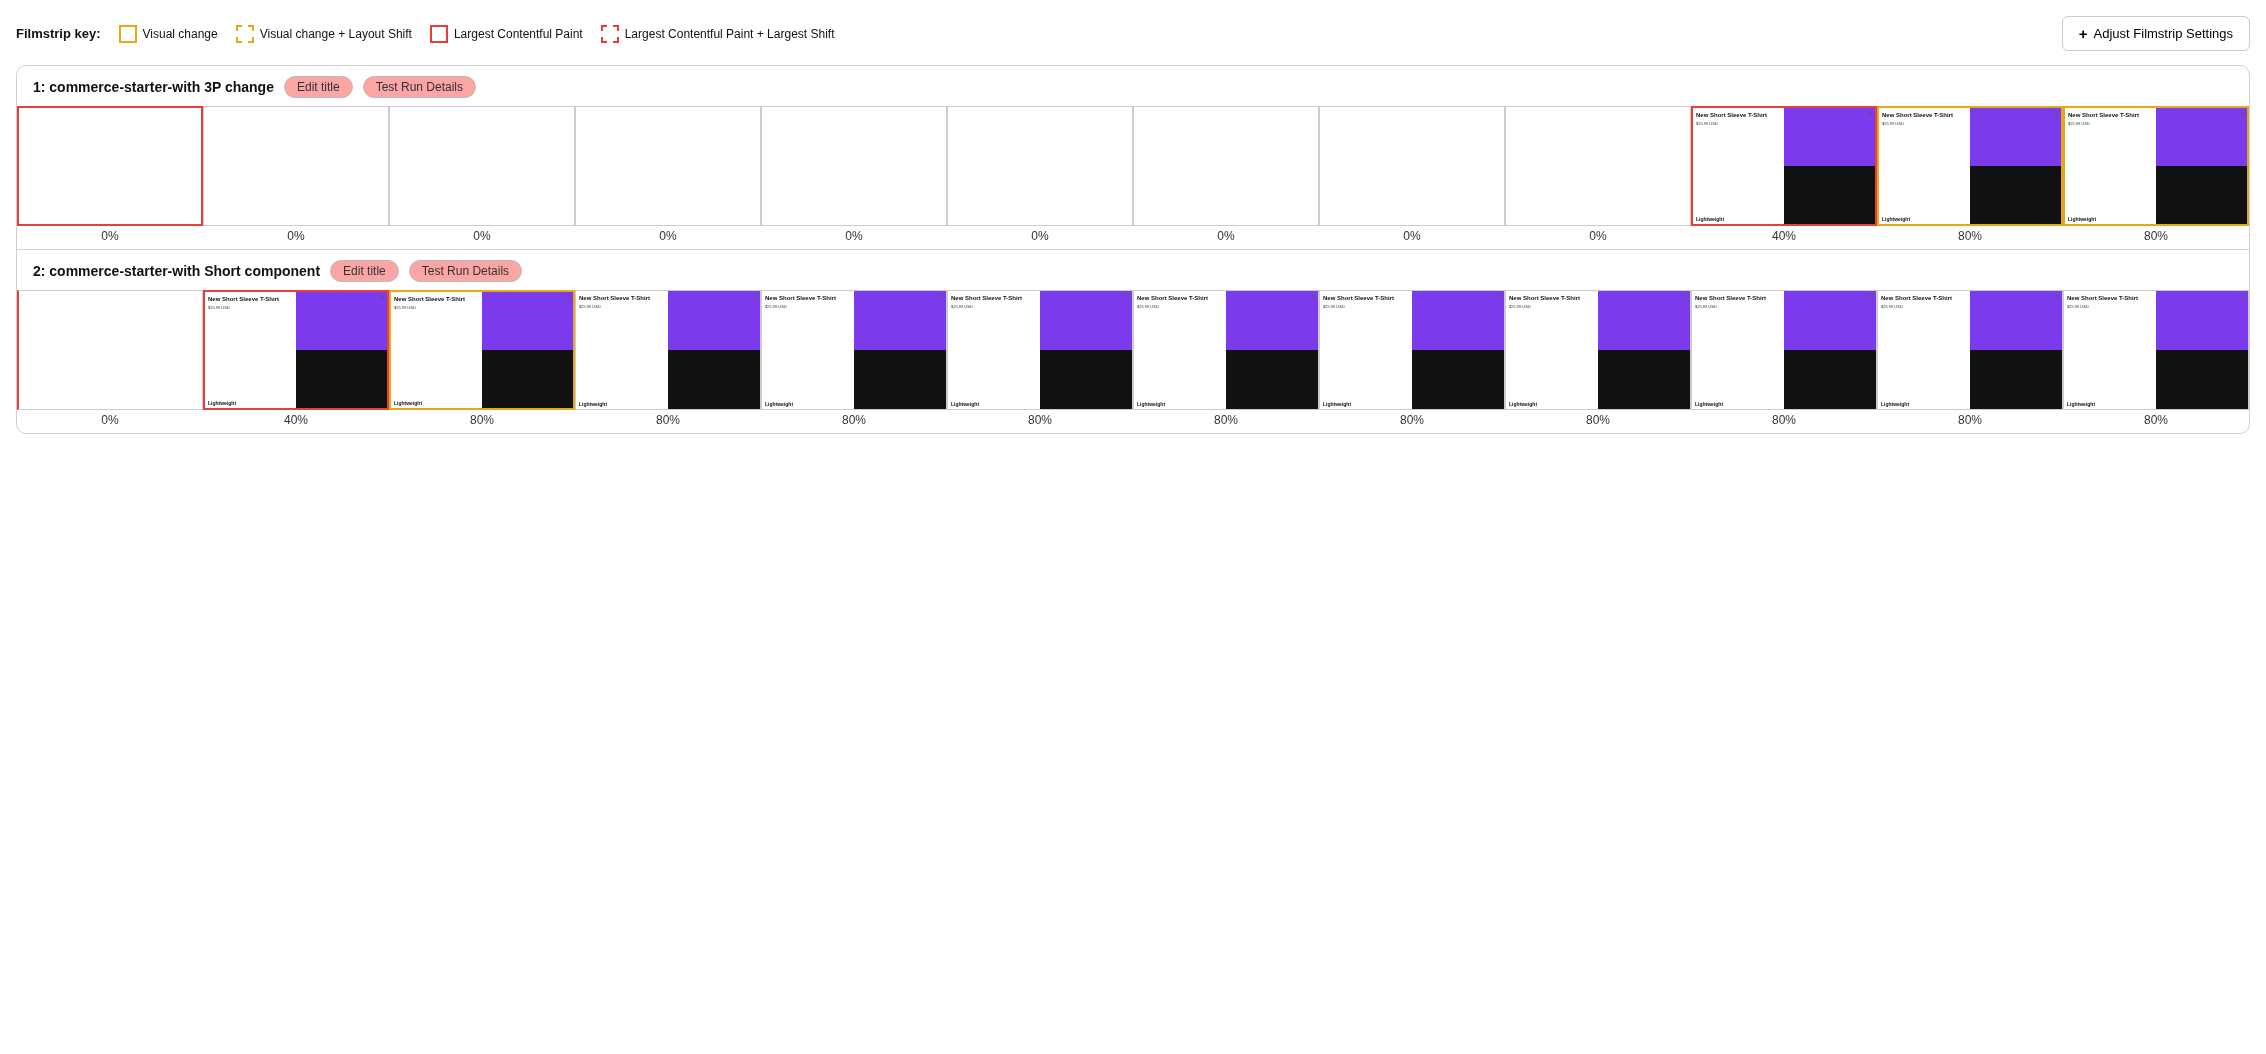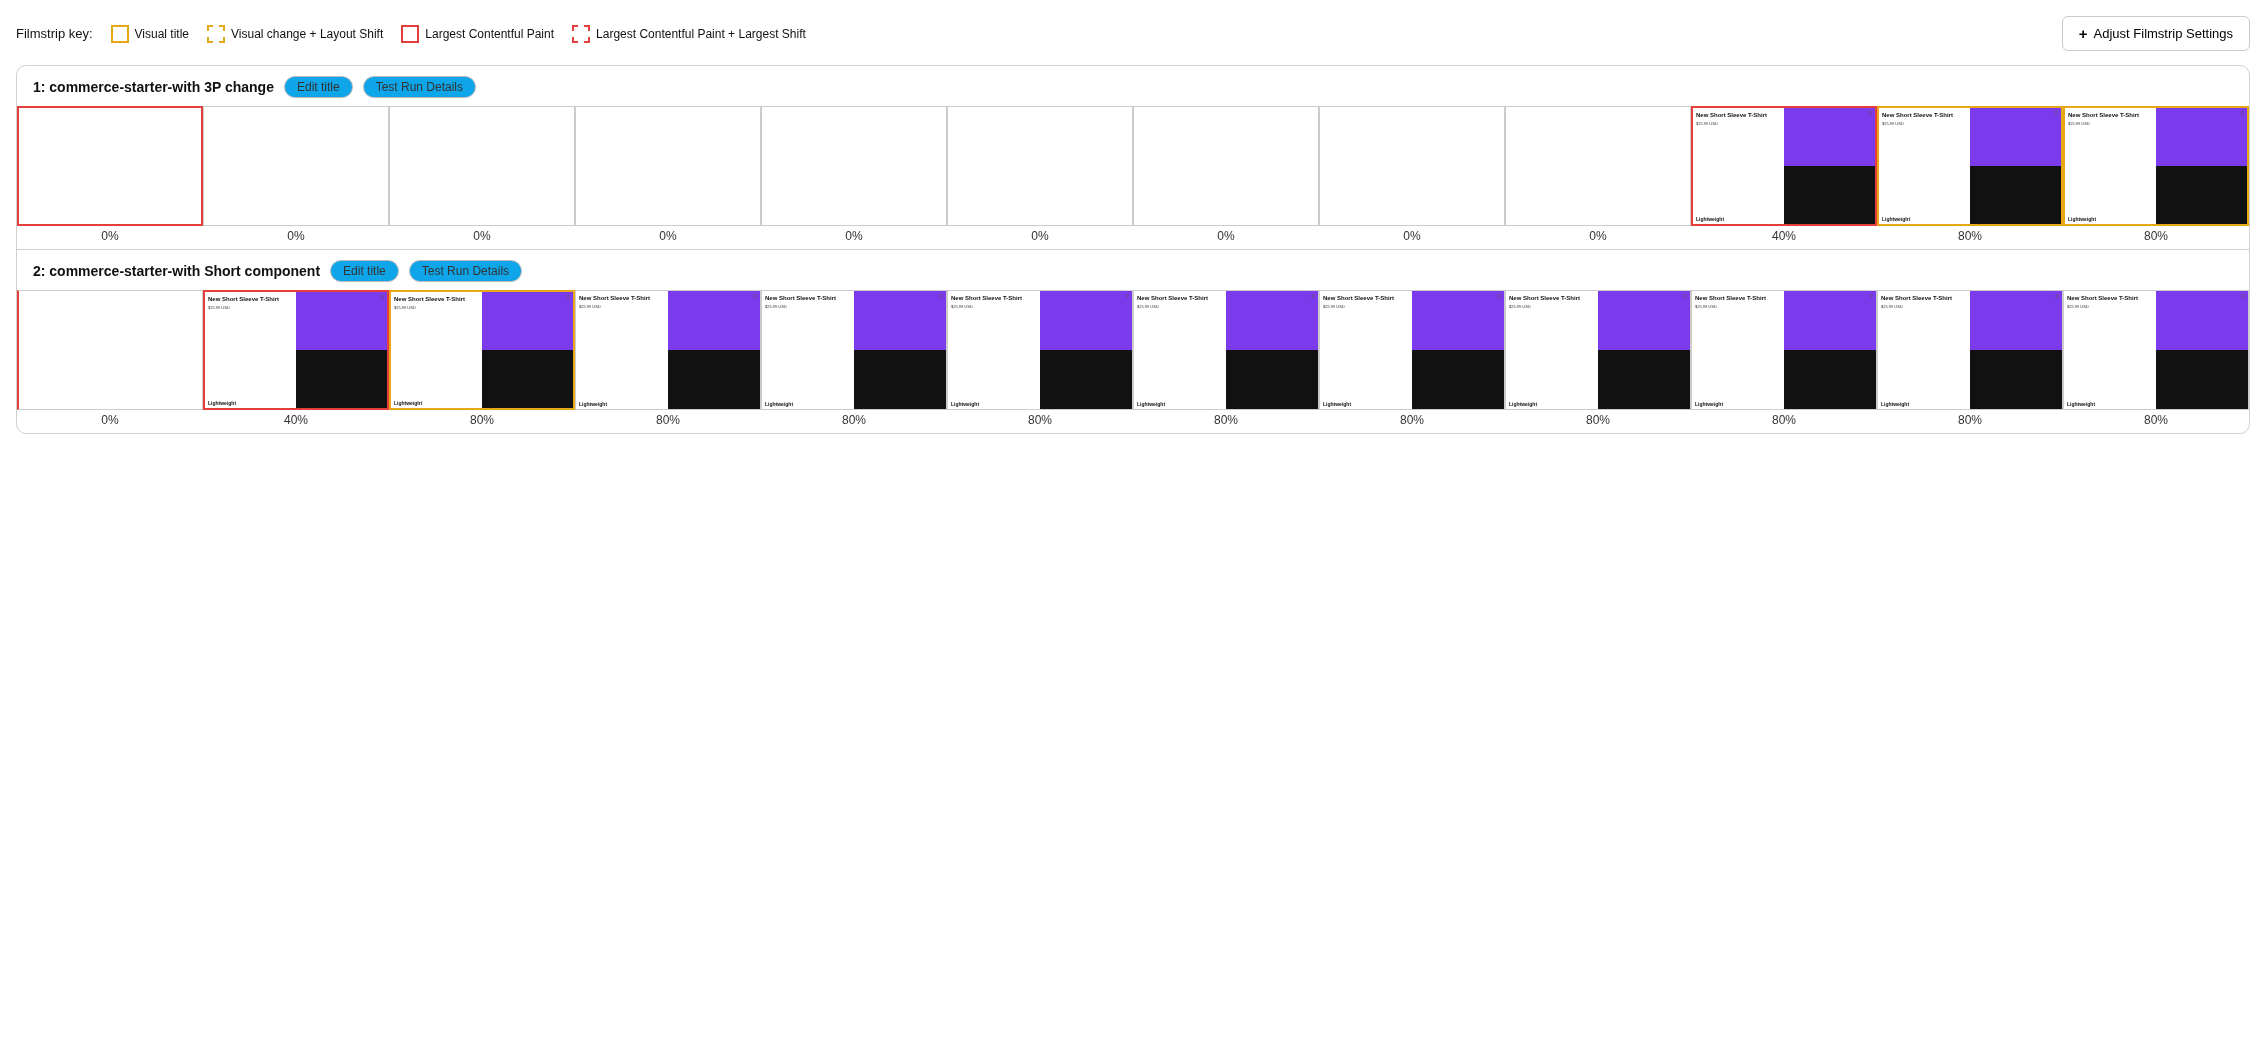--- a/index.html
+++ b/index.html
@@ -19,21 +19,21 @@
     }
 
     .filmstrip-key {
       display: flex;
       align-items: center;
       gap: 18px;
       flex-wrap: wrap;
     }
 
     .key-label {
-      font-weight: 400;
+      font-weight: 700;
       font-size: 13px;
     }
 
     .key-item {
       display: flex;
       align-items: center;
       gap: 6px;
       font-size: 12px;
     }
 
@@ -133,21 +133,21 @@
       padding: 10px 16px 8px 16px;
     }
 
     .section-title {
       font-size: 14px;
       font-weight: 700;
     }
 
     .edit-btn, .details-btn {
       border: 1.5px solid #bbb;
-      background: #0ea5e9;
+      background: #fca5a5;
       border-radius: 20px;
       padding: 3px 12px;
       font-size: 12px;
       cursor: pointer;
       color: #333;
     }
 
     
     .filmstrip-row {
       display: flex;
@@ -283,21 +283,21 @@
   </style>
 </head>
 <body>
 
 <div class="top-bar">
   <div class="filmstrip-key">
     <span class="key-label">Filmstrip key:</span>
 
     <div class="key-item">
       <div class="key-box key-box-solid-yellow"></div>
-      <span>Visual title</span>
+      <span>Visual change</span>
     </div>
 
     <div class="key-item">
       <div class="key-box key-box-dashed-yellow"></div>
       <span>Visual change + Layout Shift</span>
     </div>
 
     <div class="key-item">
       <div class="key-box key-box-solid-red"></div>
       <span>Largest Contentful Paint</span>

